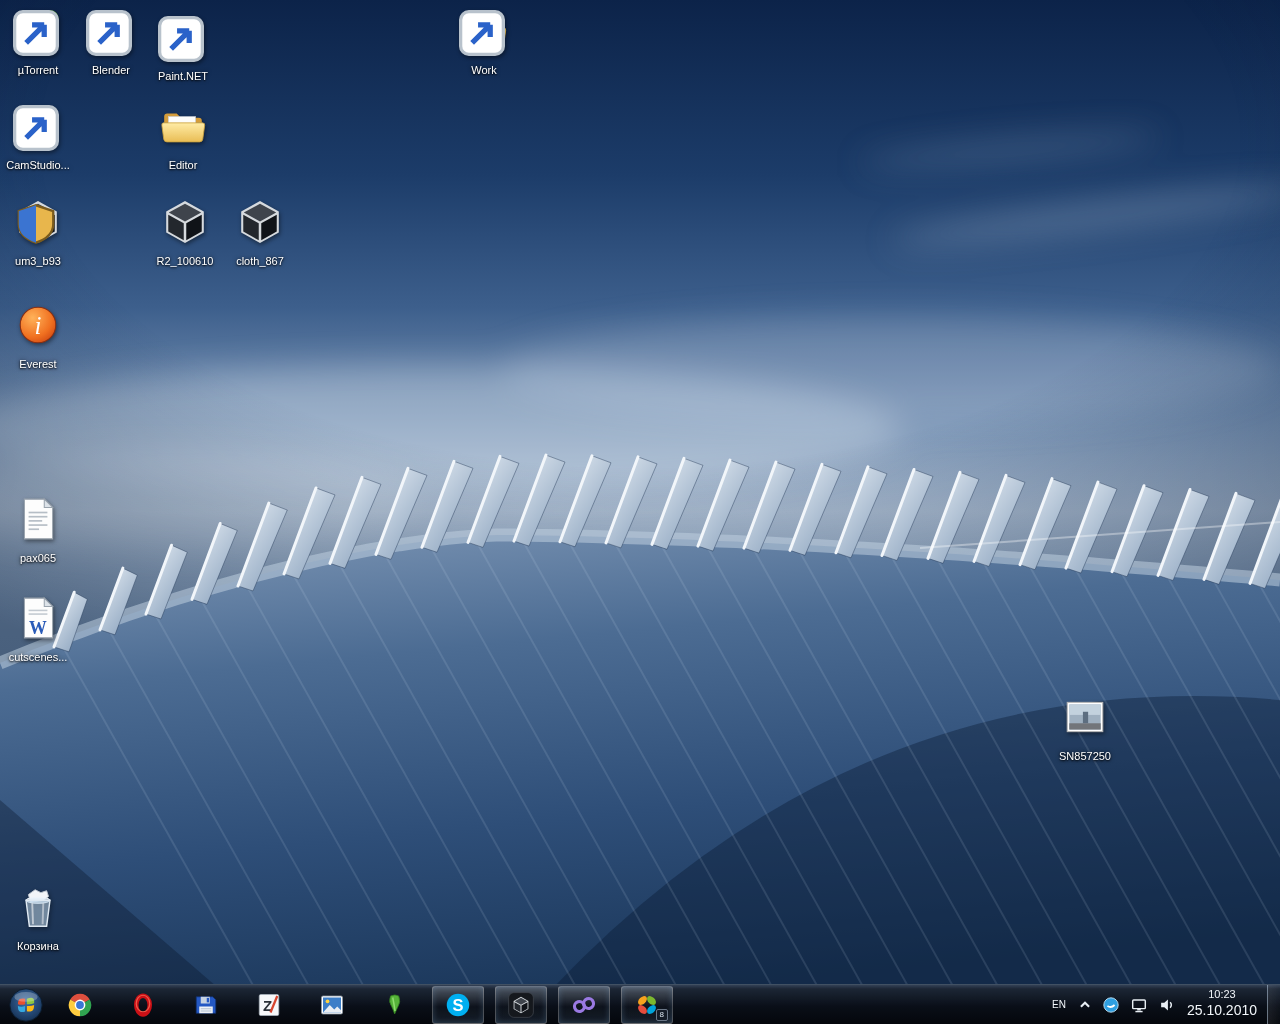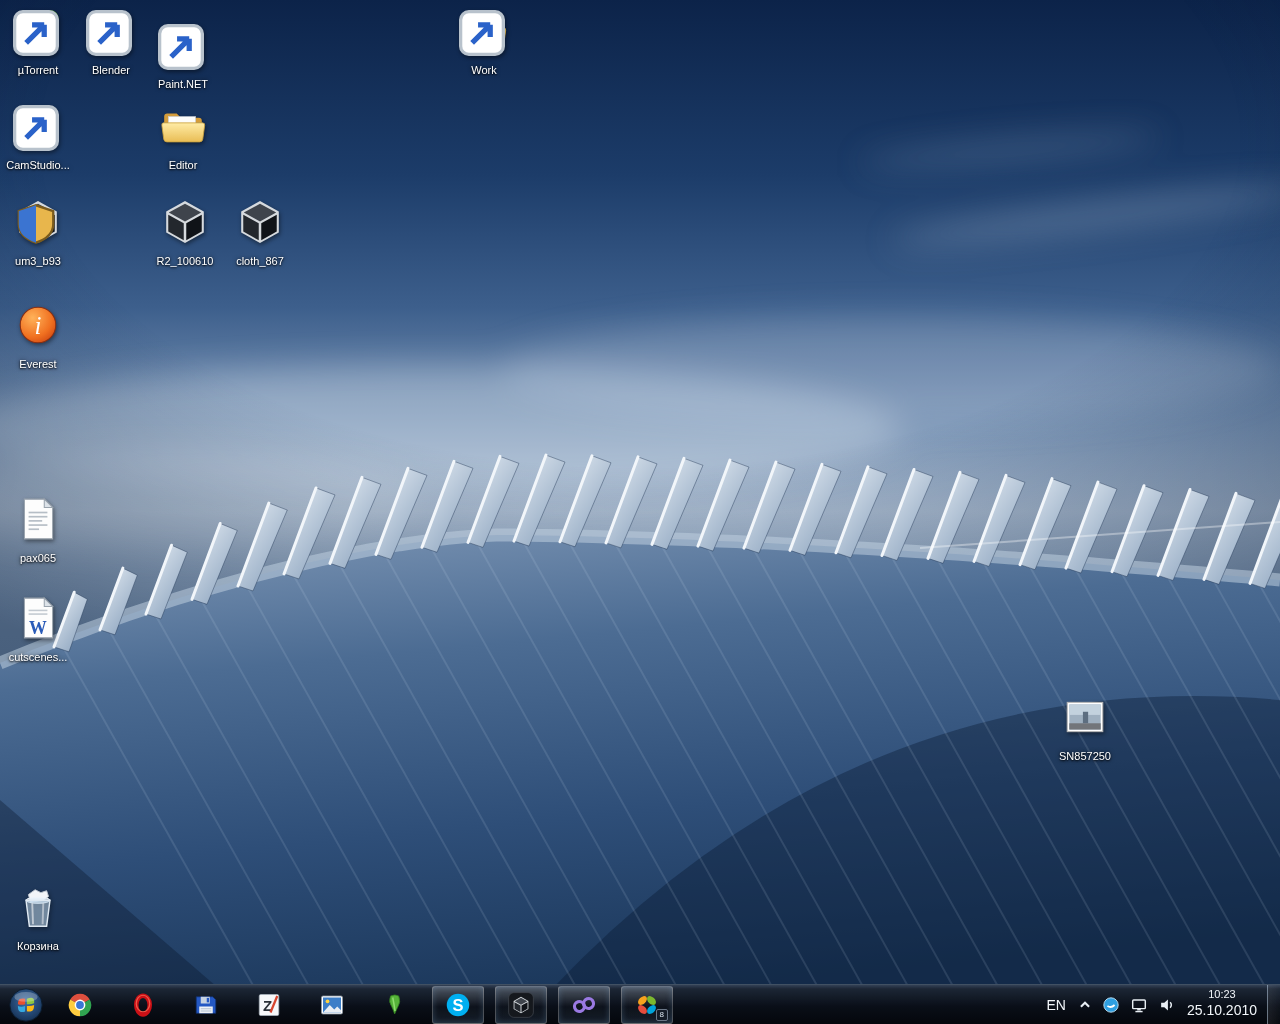--- a/index.html
+++ b/index.html
@@ -27,21 +27,21 @@
   #start-orb svg{width:36px;height:36px}
   .app{width:52px;height:38px;margin-right:11px;display:flex;align-items:center;justify-content:center;
     border-radius:3px;position:relative;flex:0 0 auto}
   .app svg{width:30px;height:30px}
   .app.running{border:1px solid rgba(255,255,255,.25);
     background:linear-gradient(180deg,rgba(255,255,255,.22),rgba(255,255,255,.05) 45%,rgba(255,255,255,.02) 55%,rgba(120,160,200,.15));
     box-shadow:inset 0 0 6px rgba(130,180,230,.25)}
   .msg-badge{position:absolute;right:4px;bottom:2px;background:#141b26;border:1px solid #6a7686;color:#d8e2ec;
     font-size:8px;line-height:1;padding:1px 3px;border-radius:2px}
   #tray{margin-left:auto;display:flex;align-items:center;height:100%}
-  #lang{color:#f2f6fa;font-size:14px;padding:0 7px;height:100%;display:flex;align-items:center}
+  #lang{color:#f2f6fa;font-size:10px;padding:0 7px;height:100%;display:flex;align-items:center}
   .tray-btn{height:100%;display:flex;align-items:center;justify-content:center;padding:0 5px}
   #clock{color:#f2f6fa;text-align:center;padding:2px 10px 8px 6px;line-height:1.3;height:100%}
   #clock .t{font-size:11px}
   #clock .d{font-size:14px}
   #show-desktop{width:13px;height:100%;border-left:1px solid rgba(200,220,240,.5);
     background:linear-gradient(90deg,rgba(255,255,255,.08),rgba(255,255,255,.02))}
 </style>
 </head>
 <body>
 
@@ -222,21 +222,21 @@
         <circle cx="28.5" cy="23" r="4" fill="#17345f"></circle>
         </svg>
       <svg class="sc-arrow" viewBox="0 0 14 14">
           <rect x="0.5" y="0.5" width="13" height="13" rx="2.5" fill="#fff" stroke="#b8c2cc"></rect>
           <path d="M4 10 L9.5 4.5 M9.5 4.5 L5.8 4.5 M9.5 4.5 L9.5 8.2" stroke="#2a62c9" stroke-width="1.6" fill="none"></path>
         </svg>
     </div>
     <div class="lb">Blender</div>
   </div>
 
-  <div class="dicon" style="left:146px;top:20px">
+  <div class="dicon" style="left:146px;top:12px">
     <div class="ig">
       <svg viewBox="0 0 44 44">
         <rect x="4" y="7" width="36" height="30" rx="3" fill="#f4f6f9" stroke="#9aa7b5"></rect>
         <rect x="7" y="10" width="30" height="24" fill="#7fb0e0"></rect>
         <path d="M7 28 L16 20 L24 27 L30 22 L37 28 L37 34 L7 34 Z" fill="#4f79a8"></path>
         <line x1="34" y1="5" x2="16" y2="30" stroke="#c8cdd4" stroke-width="3.5"></line>
         <line x1="16" y1="30" x2="12" y2="35" stroke="#d8413c" stroke-width="4"></line>
         </svg>
       <svg class="sc-arrow" viewBox="0 0 14 14">
           <rect x="0.5" y="0.5" width="13" height="13" rx="2.5" fill="#fff" stroke="#b8c2cc"></rect>

